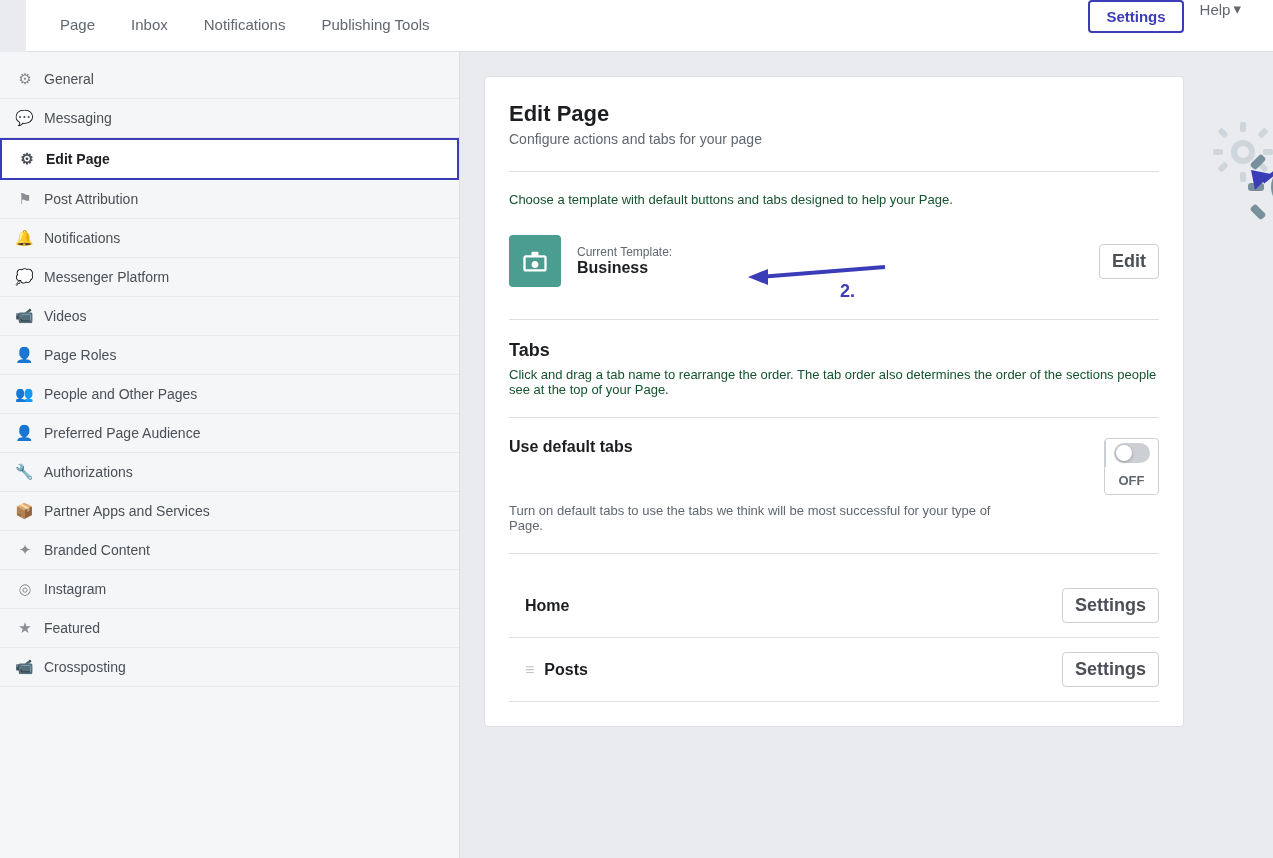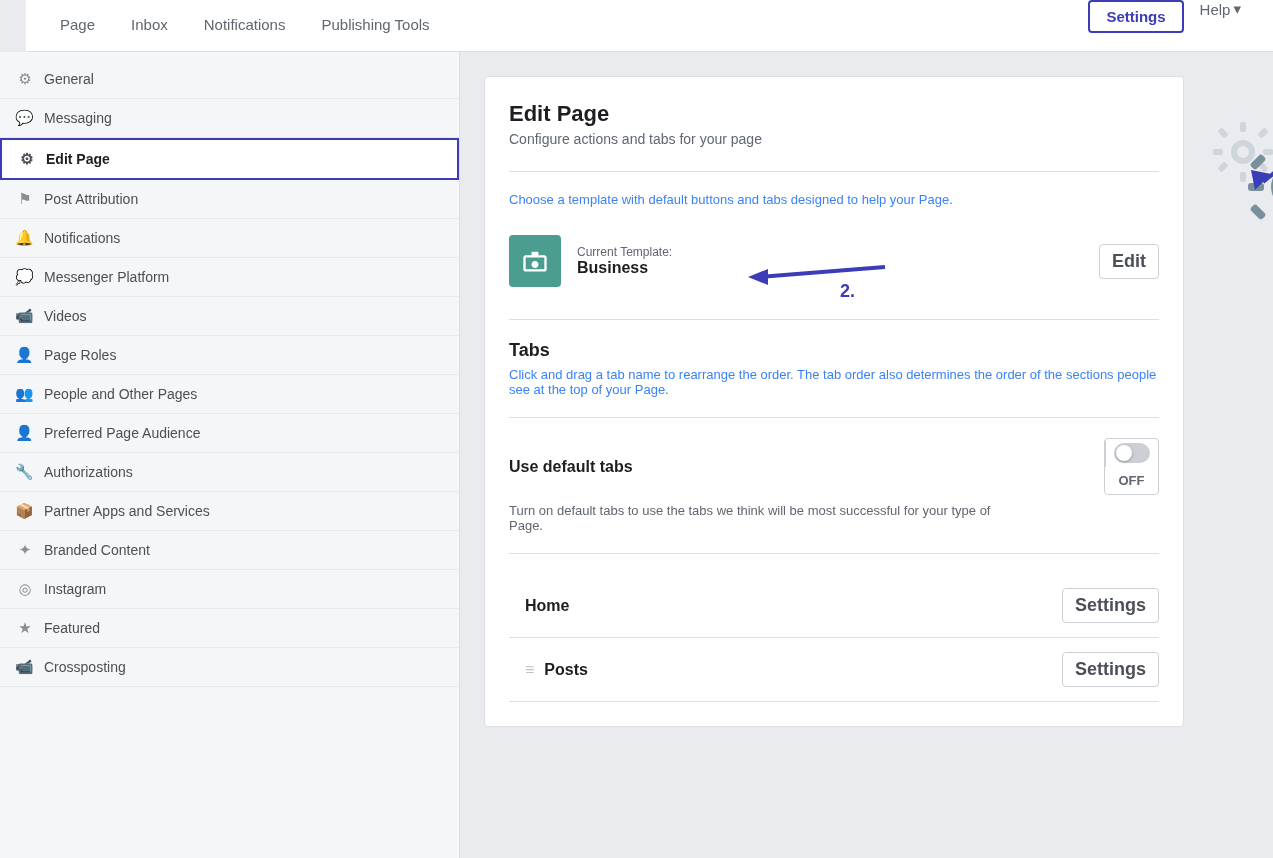--- a/index.html
+++ b/index.html
@@ -128,21 +128,21 @@
 
     
     .section-title {
       font-size: 18px;
       font-weight: 700;
       color: #1c1e21;
       margin-bottom: 6px;
     }
     .section-desc {
       font-size: 13px;
-      color: #3b82f6;
+      color: #14532d;
       margin-bottom: 16px;
     }
     .divider {
       border: none;
       border-top: 1px solid #dddfe2;
       margin: 20px 0;
     }
 
     
     .template-card {
@@ -174,21 +174,20 @@
       background: #fff;
       color: #4b4f56;
       font-size: 18px;
       font-weight: 600;
       cursor: pointer;
     }
 
     
     .toggle-row {
       display: flex;
-      align-items: center;
       justify-content: space-between;
       margin-bottom: 8px;
     }
     .toggle-label { font-size: 16px; font-weight: 700; color: #1c1e21; }
     .toggle-desc { font-size: 13px; color: #606770; max-width: 500px; }
     .toggle-btn {
       display: flex;
       align-items: center;
       background: #fff;
       border: 1px solid #ccd0d5;

